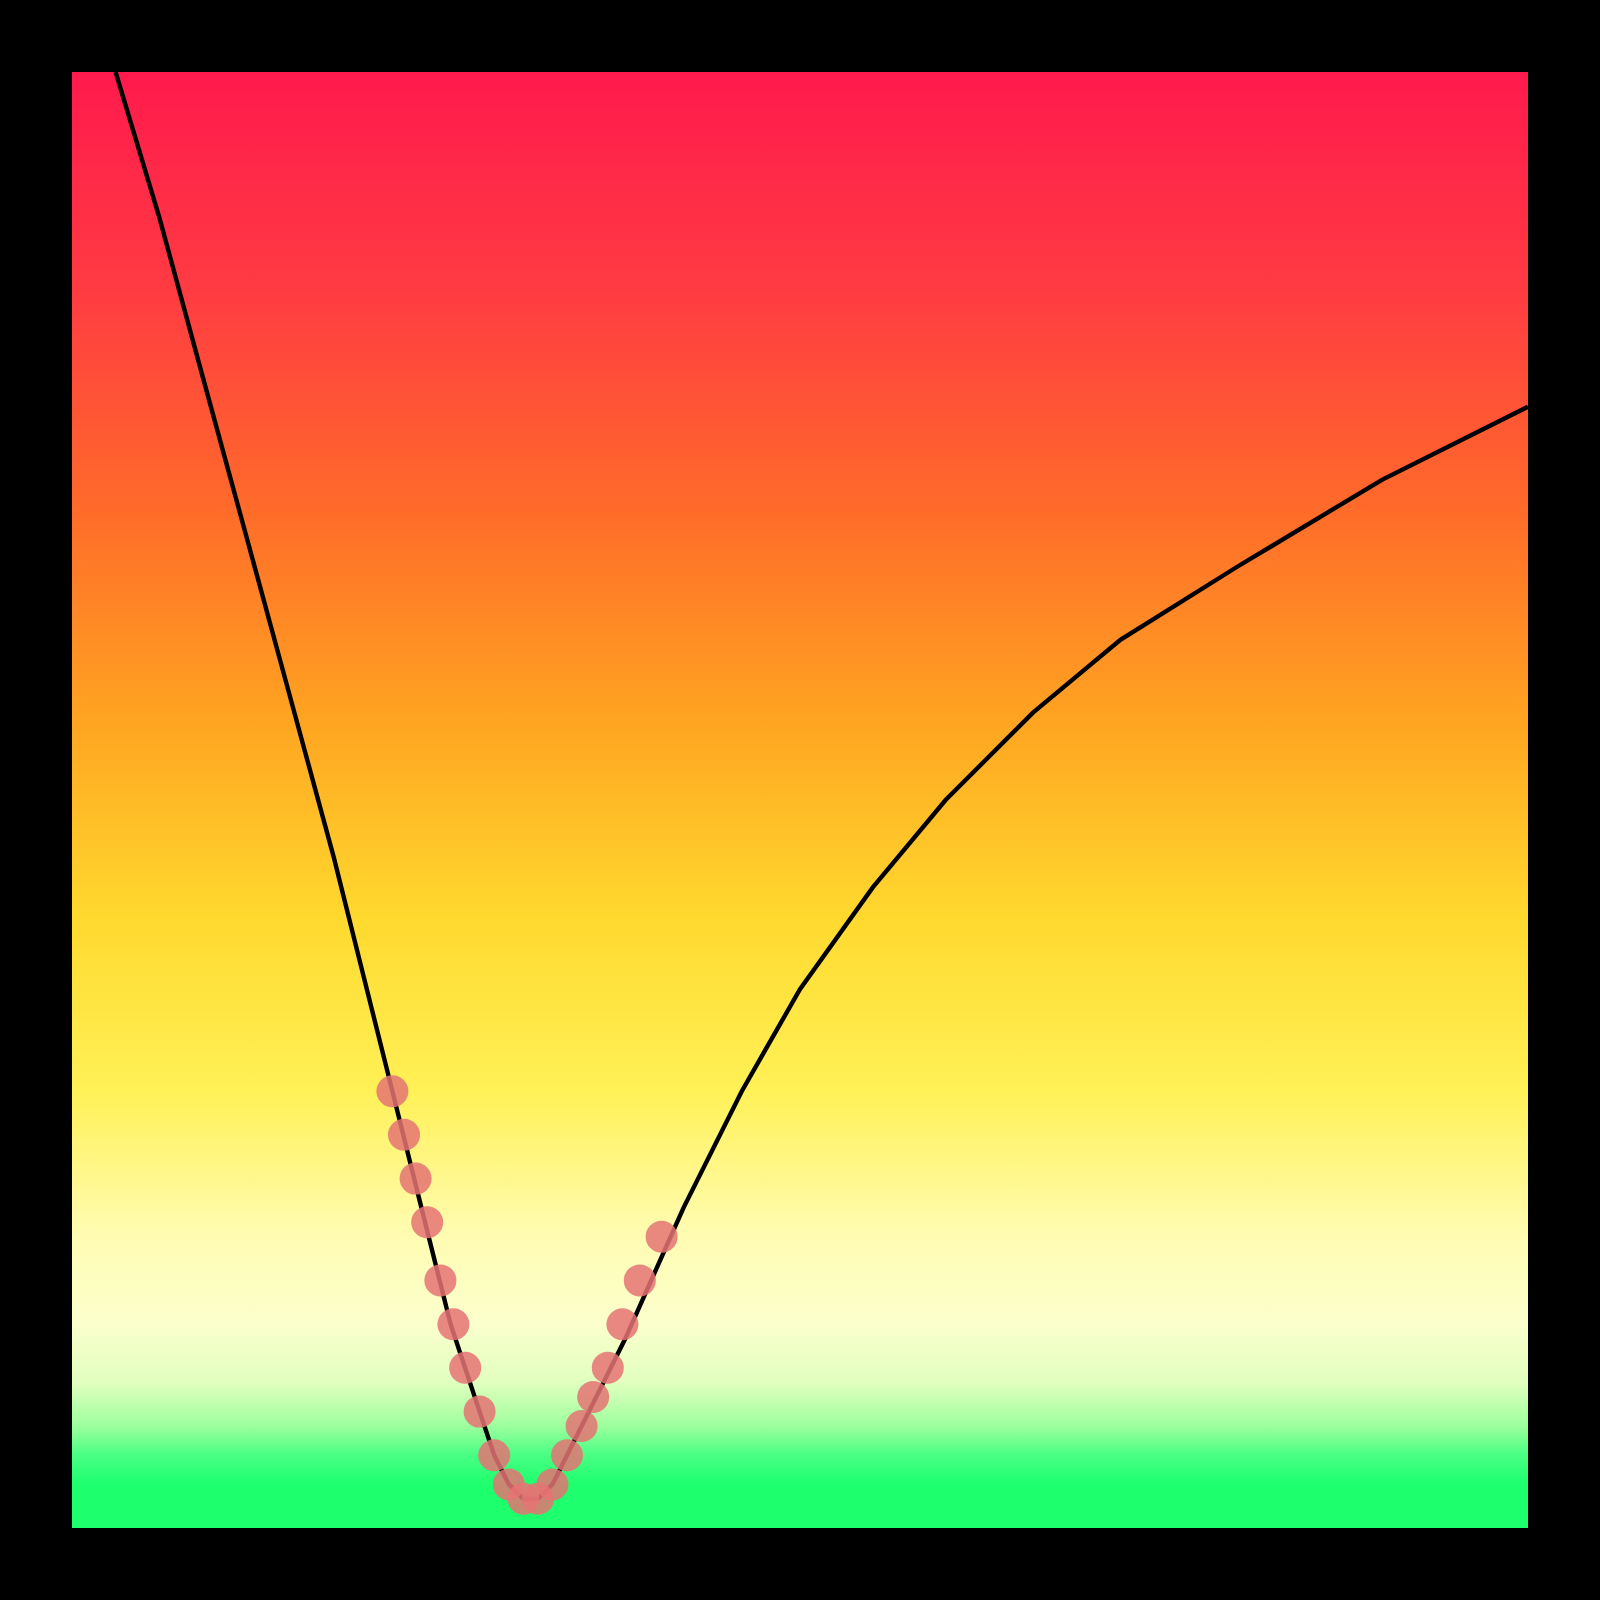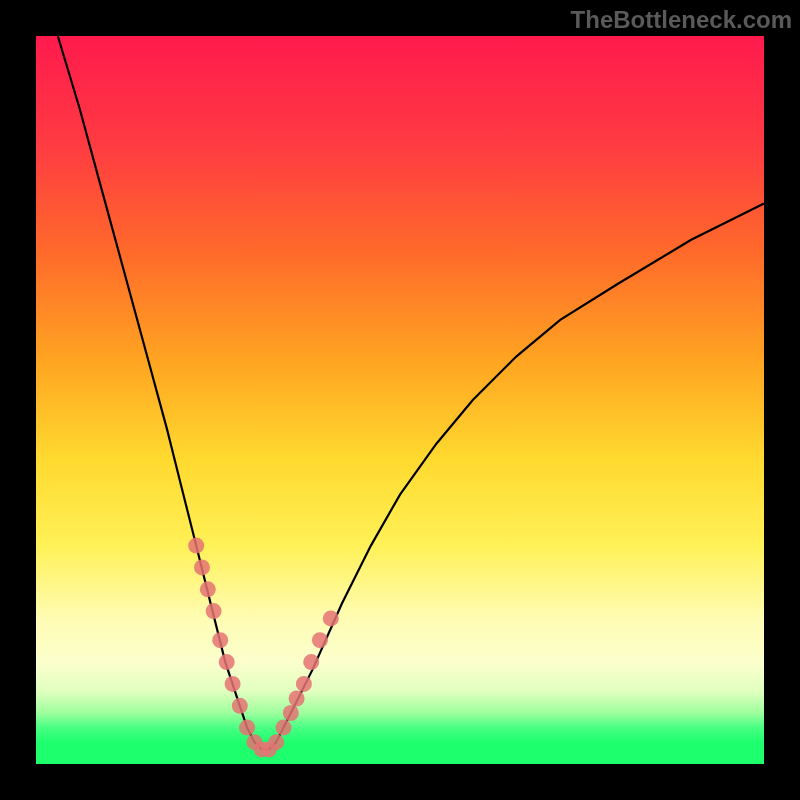--- a/index.html
+++ b/index.html
@@ -62,21 +62,20 @@
 }
 .marker {
   fill: #e57373;
   opacity: 0.85;
 }
 </style>
 </head>
 <body>
 
 <div class="outer">
-  <div class="watermark">TheBottleneck.com</div>
   <div class="plot-area">
     <div class="heatmap"></div>
     <svg class="curve" viewBox="0 0 728 728">
       <path id="curve-path" fill="none" stroke="#000" stroke-width="2.2" d="M21.8 0.0 L43.7 72.8 L65.5 152.9 L87.4 233.0 L109.2 313.0 L131.0 393.1 L145.6 451.4 L160.2 509.6 L174.7 567.8 L189.3 626.1 L203.8 669.8 L211.1 691.6 L218.4 706.2 L225.7 713.4 L233.0 713.4 L240.2 706.2 L247.5 691.6 L262.1 662.5 L276.6 633.4 L305.8 567.8 L334.9 509.6 L364.0 458.6 L400.4 407.7 L436.8 364.0 L480.5 320.3 L524.2 283.9 L582.4 247.5 L655.2 203.8 L728.0 167.4"></path>
       <g id="markers-group">
           <circle cx="160.2" cy="509.6" r="8" class="marker"></circle>
           <circle cx="166.0" cy="531.4" r="8" class="marker"></circle>
           <circle cx="171.8" cy="553.3" r="8" class="marker"></circle>
           <circle cx="177.6" cy="575.1" r="8" class="marker"></circle>
           <circle cx="184.2" cy="604.2" r="8" class="marker"></circle>

